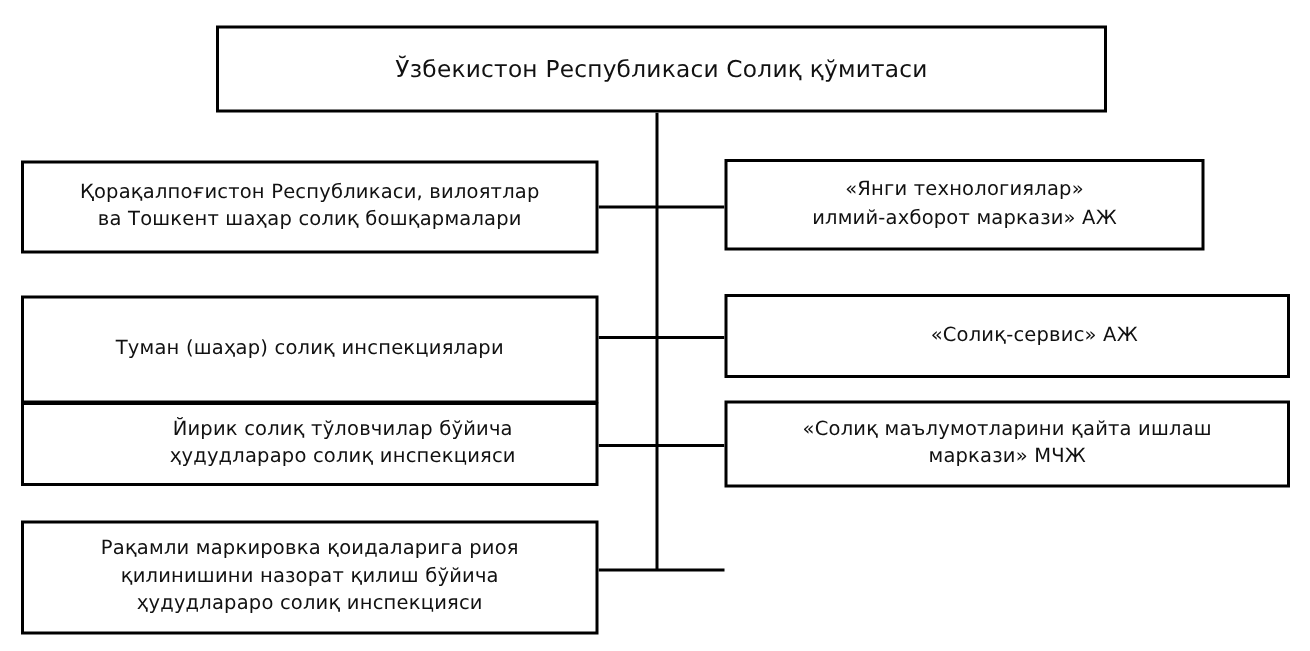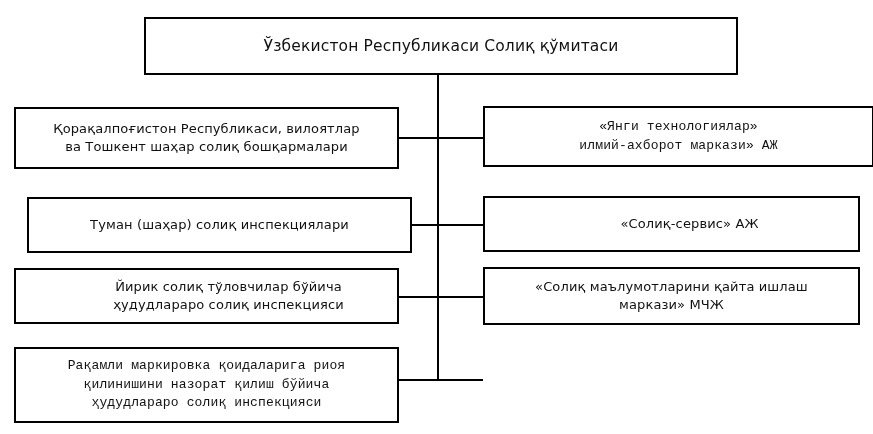--- a/index.html
+++ b/index.html
@@ -47,26 +47,26 @@
   .connector.horizontal {
     height: 2px;
   }
 
   
   #node-root { left: 144px; top: 17px; width: 594px; height: 58px; }
   #node-root .node-label { font-size: 15.5px; }
 
   
   #node-left-1 { left: 14px; top: 107px; width: 385px; height: 62px; }
-  #node-left-2 { left: 14px; top: 197px; width: 385px; height: 56px; margin-left: 13px; }
+  #node-left-2 { left: 14px; top: 197px; width: 385px; height: 72px; }
   #node-left-3 { left: 14px; top: 268px; width: 385px; height: 56px; padding-left: 44px; }
-  #node-left-4 { left: 14px; top: 347px; width: 385px; height: 76px; font-family: Liberation Mono, monospace; }
+  #node-left-4 { left: 14px; top: 347px; width: 385px; height: 76px; }
 
   
-  #node-right-1 { left: 483px; top: 106px; width: 391px; height: 61px; font-family: Liberation Mono, monospace; }
+  #node-right-1 { left: 483px; top: 106px; width: 320px; height: 61px; }
   #node-right-2 { left: 483px; top: 196px; width: 377px; height: 56px; padding-left: 36px; }
   #node-right-3 { left: 483px; top: 267px; width: 377px; height: 58px; }
   #node-right-4 { left: 483px; top: 352px; width: 377px; height: 58px; }
 
   
   #spine-main   { left: 437px; top: 75px;  height: 305px; }
 
   #link-row-1 { left: 399px; top: 137px; width: 84px; }
   #link-row-2 { left: 399px; top: 224px; width: 84px; }
   #link-row-3 { left: 399px; top: 296px; width: 84px; }

